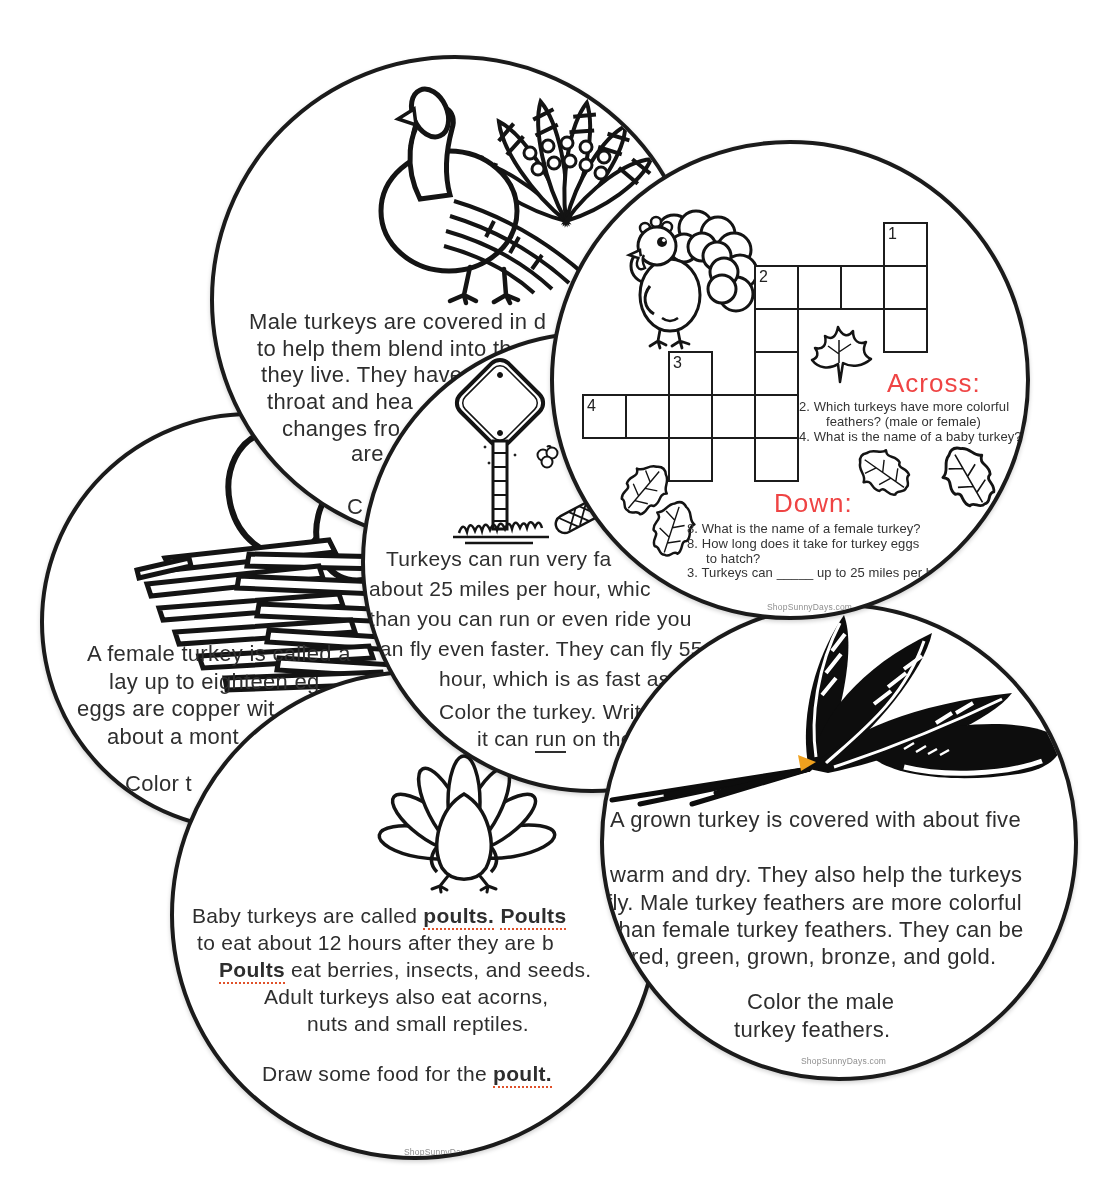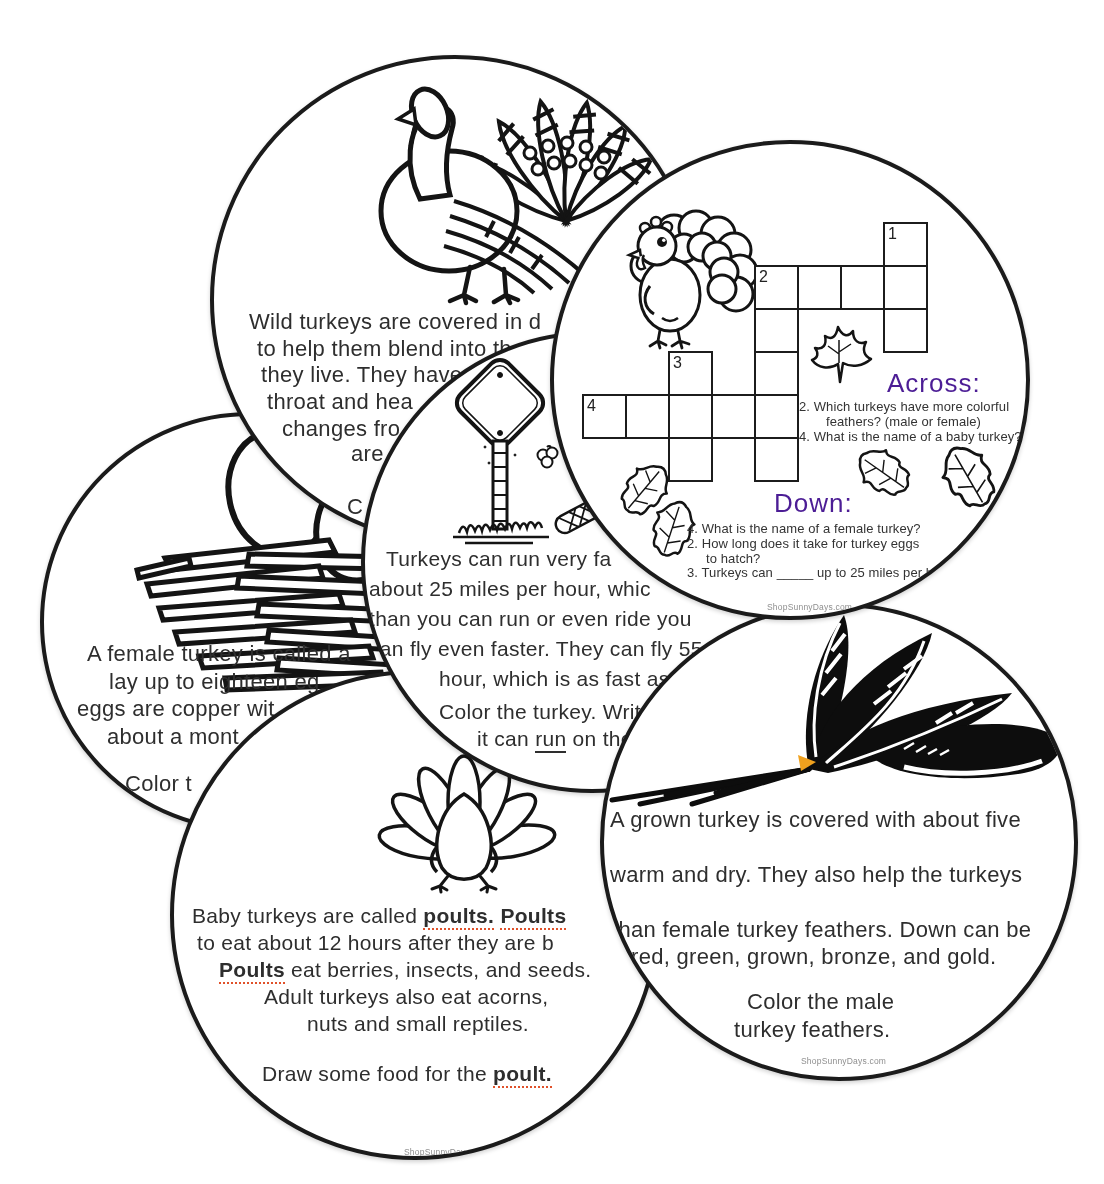--- a/index.html
+++ b/index.html
@@ -5,21 +5,21 @@
   html,body{margin:0;padding:0;background:#fff;}
   .stage{position:relative;width:1104px;height:1184px;background:#fff;overflow:hidden;
          font-family:"Liberation Sans",sans-serif;color:#2e2e2e;}
   .circle{position:absolute;border:4px solid #1b1b1b;border-radius:50%;background:#fff;
           overflow:hidden;box-sizing:border-box;box-shadow:0 2px 4px rgba(0,0,0,.18);}
   .t{position:absolute;white-space:nowrap;font-size:21px;letter-spacing:.3px;color:#2e2e2e;}
   .t-big{font-size:22px;}
   .dotted{border-bottom:2px dotted #e0512a;padding-bottom:1px;font-weight:bold;}
   .solid-u{border-bottom:2px solid #2e2e2e;padding-bottom:1px;}
   .wm{position:absolute;font-size:8.5px;color:#8f8f8f;letter-spacing:.2px;white-space:nowrap;}
-  .xw-head{position:absolute;font-size:26px;color:#4c1d95;letter-spacing:1px;white-space:nowrap;}
+  .xw-head{position:absolute;font-size:26px;color:#ef4444;letter-spacing:1px;white-space:nowrap;}
   .clue{position:absolute;font-size:13px;color:#333;white-space:nowrap;letter-spacing:.1px;}
   .cell{position:absolute;width:45px;height:45px;border:2px solid #1c1c1c;background:#fff;
         box-sizing:border-box;}
   .cell span{position:absolute;left:3px;top:1px;font-size:16px;color:#222;}
   svg{position:absolute;overflow:visible;}
 </style>
 </head>
 <body>
 
 <div class="stage">
@@ -110,21 +110,21 @@
         <ellipse cx="76" cy="42" rx="17" ry="25" transform="rotate(-24 76 42)"></ellipse>
         <path d="M60,38 L44,48 L62,54 Z" stroke-width="3.5"></path>
         <path d="M62,52 C57,62 60,70 56,76" fill="none" stroke-width="3.5"></path>
       </g>
 
       <g stroke="#141414" stroke-width="4.5" fill="none" stroke-linecap="round">
         <path d="M116,196 L110,224 M110,224 L96,230 M110,224 L112,232 M110,224 L122,230"></path>
         <path d="M150,198 L152,224 M152,224 L140,231 M152,224 L156,232 M152,224 L164,229"></path>
       </g>
     </svg>
-    <div class="t t-big" style="left:35px;top:250px">Wild turkeys are covered in d</div>
+    <div class="t t-big" style="left:35px;top:250px">Male turkeys are covered in d</div>
     <div class="t t-big" style="left:43px;top:277px">to help them blend into th</div>
     <div class="t t-big" style="left:47px;top:303px">they live. They have</div>
     <div class="t t-big" style="left:53px;top:330px">throat and hea</div>
     <div class="t t-big" style="left:68px;top:357px">changes fro</div>
     <div class="t t-big" style="left:137px;top:382px">are</div>
     <div class="t t-big" style="left:133px;top:435px">C</div>
   </div>
 
   <div class="circle" style="left:170px;top:670px;width:490px;height:490px;z-index:3;">
     <svg style="left:200px;top:88px;" width="180" height="132" viewBox="0 0 180 132">
@@ -230,21 +230,22 @@
         <path d="M300,62 l18,-13 M284,80 l18,-14 M270,97 l17,-13" stroke-width="4"></path>
         <path d="M230,160 C290,140 348,116 398,92" stroke-width="3"></path>
         <path d="M352,106 l17,-10 M332,116 l16,-10" stroke-width="4"></path>
         <path d="M300,160 C340,170 400,168 438,154" stroke-width="5"></path>
         <path d="M300,142 l10,-6 M312,145 l10,-6 M324,147 l9,-5 M336,148 l9,-5" stroke-width="2.5"></path>
       </g>
       <path d="M194,148 l18,7 l-15,9 z" fill="#f0a11e"></path>
     </svg>
     <div class="t t-big" style="left:6px;top:200px">A grown turkey is covered with about five</div>
     <div class="t t-big" style="left:6px;top:255px">warm and dry. They also help the turkeys</div>
-    <div class="t t-big" style="left:8px;top:310px">than female turkey feathers. Down can be</div>
+    <div class="t t-big" style="left:2px;top:283px">fly. Male turkey feathers are more colorful</div>
+    <div class="t t-big" style="left:8px;top:310px">than female turkey feathers. They can be</div>
     <div class="t t-big" style="left:27px;top:337px">red, green, grown, bronze, and gold.</div>
     <div class="t t-big" style="left:143px;top:382px">Color the male</div>
     <div class="t t-big" style="left:130px;top:410px">turkey feathers.</div>
     <div class="wm" style="left:197px;top:449px">ShopSunnyDays.com</div>
   </div>
 
   <div class="circle" style="left:550px;top:140px;width:480px;height:480px;z-index:6;">
     <svg style="left:58px;top:56px;" width="145" height="155" viewBox="0 0 145 155">
       <g fill="#fff" stroke="#141414" stroke-width="3">
         <g transform="translate(80,74)">
@@ -340,21 +341,21 @@
         </g>
       </g>
     </svg>
 
     <div class="xw-head" style="left:333px;top:224px">Across:</div>
     <div class="clue" style="left:245px;top:255px">2. Which turkeys have more colorful</div>
     <div class="clue" style="left:272px;top:270px">feathers? (male or female)</div>
     <div class="clue" style="left:245px;top:285px">4. What is the name of a baby turkey?</div>
 
     <div class="xw-head" style="left:220px;top:344px">Down:</div>
-    <div class="clue" style="left:133px;top:377px">4. What is the name of a female turkey?</div>
-    <div class="clue" style="left:133px;top:392px">2. How long does it take for turkey eggs</div>
+    <div class="clue" style="left:133px;top:377px">8. What is the name of a female turkey?</div>
+    <div class="clue" style="left:133px;top:392px">8. How long does it take for turkey eggs</div>
     <div class="clue" style="left:152px;top:407px">to hatch?</div>
     <div class="clue" style="left:133px;top:421px">3. Turkeys can _____ up to 25 miles per hour.</div>
 
     <div class="wm" style="left:213px;top:458px">ShopSunnyDays.com</div>
   </div>
 
 </div>
 
 </body></html>

